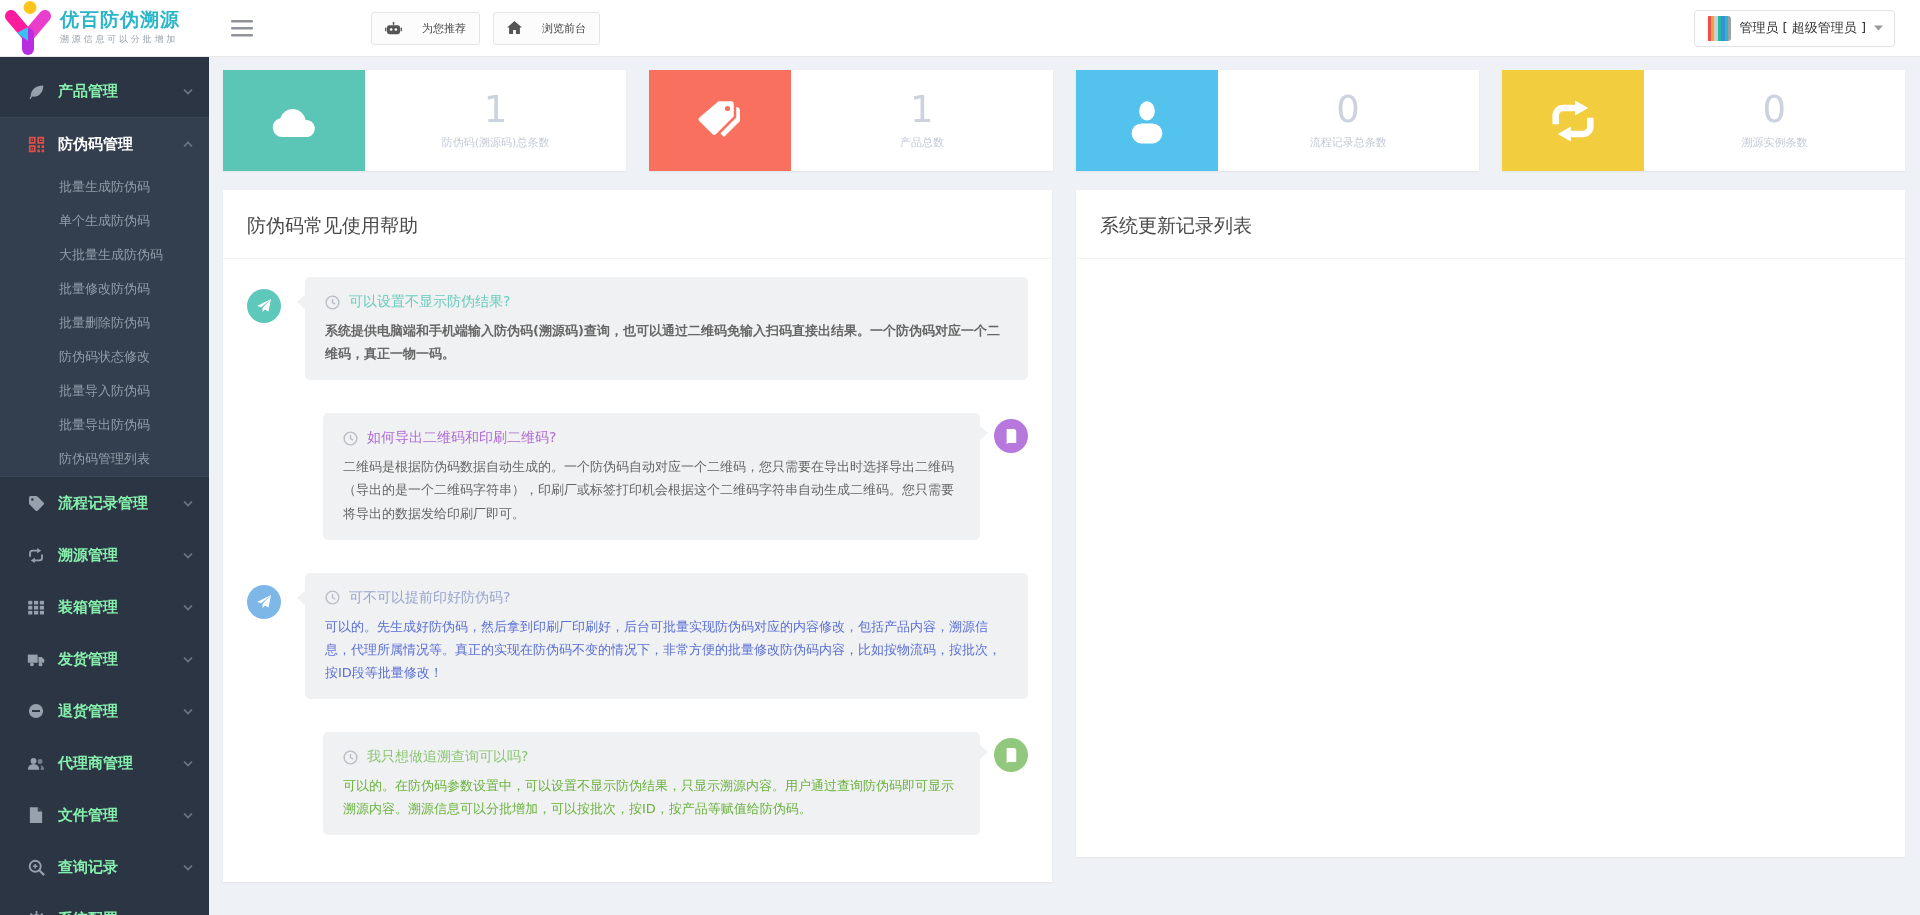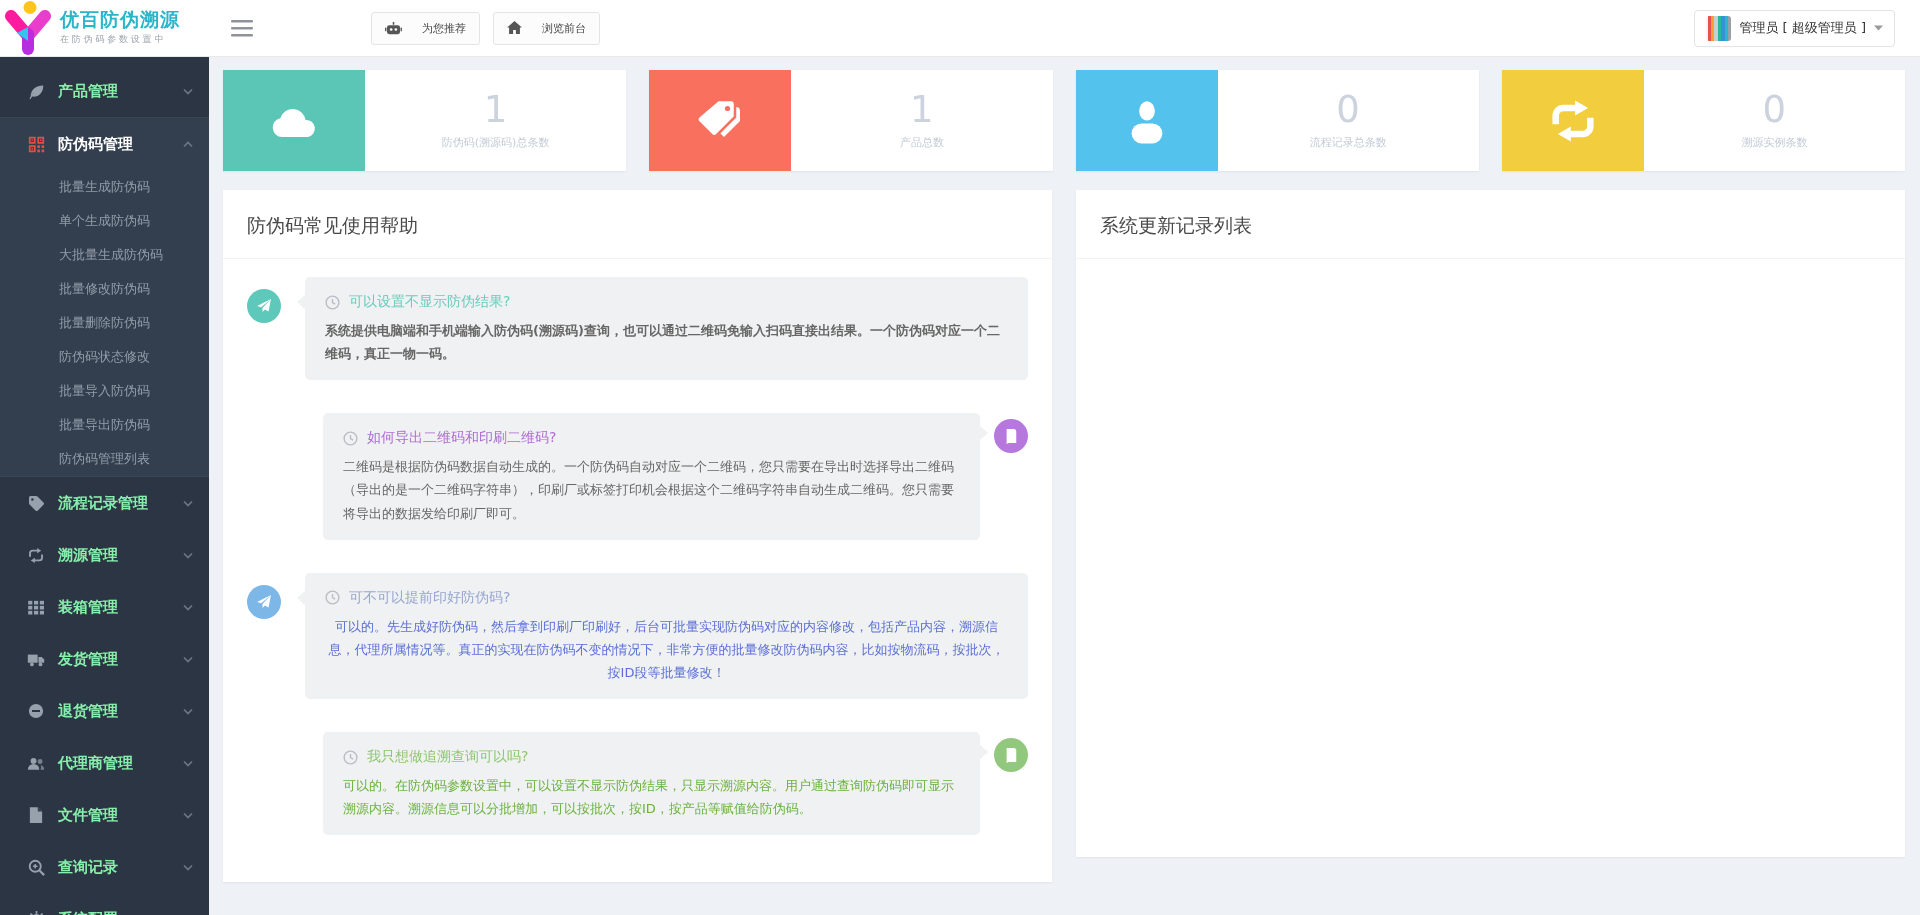--- a/index.html
+++ b/index.html
@@ -74,21 +74,21 @@
         <svg width="46" height="56" viewBox="0 0 46 56">
           <circle cx="25" cy="7.5" r="6.5" fill="#ffc41d"></circle>
           <path d="M23 36 40 16" stroke="#e93ecb" stroke-width="12" stroke-linecap="round" fill="none"></path>
           <path d="M6 16 23 36" stroke="#ff1b9e" stroke-width="12" stroke-linecap="round" fill="none"></path>
           <path d="M23 34v15" stroke="#b82de0" stroke-width="12" stroke-linecap="round" fill="none"></path>
           <path d="M12 33 23 27v14z" fill="#35c4f2"></path>
         </svg>
       </span>
       <div class="logo-text">
         <div class="logo-title">优百防伪溯源</div>
-        <div class="logo-tagline">在防伪码参数设置中</div>
+        <div class="logo-tagline">溯源信息可以分批增加</div>
       </div>
     </div>
     <div class="hamburger">
       <span>
         <svg width="22" height="17" viewBox="0 0 22 17" fill="#909399">
             <rect width="22" height="2.6" rx="1"></rect>
             <rect y="7" width="22" height="2.6" rx="1"></rect>
             <rect y="14" width="22" height="2.6" rx="1"></rect>
           </svg>
       </span>
@@ -450,21 +450,21 @@
               <div class="qa-bubble">
                 <div class="qa-title">
                   <span>
                     <svg width="15" height="15" viewBox="0 0 16 16" fill="none" stroke="#b8bdc6" stroke-width="1.5">
                         <circle cx="8" cy="8" r="6.8"></circle>
                         <path d="M8 4.2V8l2.8 1.7"></path>
                       </svg>
                   </span>
                   <span style="color: rgb(151, 165, 207);">可不可以提前印好防伪码?</span>
                 </div>
-                <div class="qa-body" style="color: rgb(90, 111, 214); text-align: center;">可以的。先生成好防伪码，然后拿到印刷厂印刷好，后台可批量实现防伪码对应的内容修改，包括产品内容，溯源信息，代理所属情况等。真正的实现在防伪码不变的情况下，非常方便的批量修改防伪码内容，比如按物流码，按批次，按ID段等批量修改！</div>
+                <div class="qa-body" style="color: rgb(90, 111, 214);">可以的。先生成好防伪码，然后拿到印刷厂印刷好，后台可批量实现防伪码对应的内容修改，包括产品内容，溯源信息，代理所属情况等。真正的实现在防伪码不变的情况下，非常方便的批量修改防伪码内容，比如按物流码，按批次，按ID段等批量修改！</div>
               </div>
             </div>
 
             <div class="qa-item right">
               <div class="qa-bubble">
                 <div class="qa-title">
                   <span>
                     <svg width="15" height="15" viewBox="0 0 16 16" fill="none" stroke="#b8bdc6" stroke-width="1.5">
                         <circle cx="8" cy="8" r="6.8"></circle>
                         <path d="M8 4.2V8l2.8 1.7"></path>

